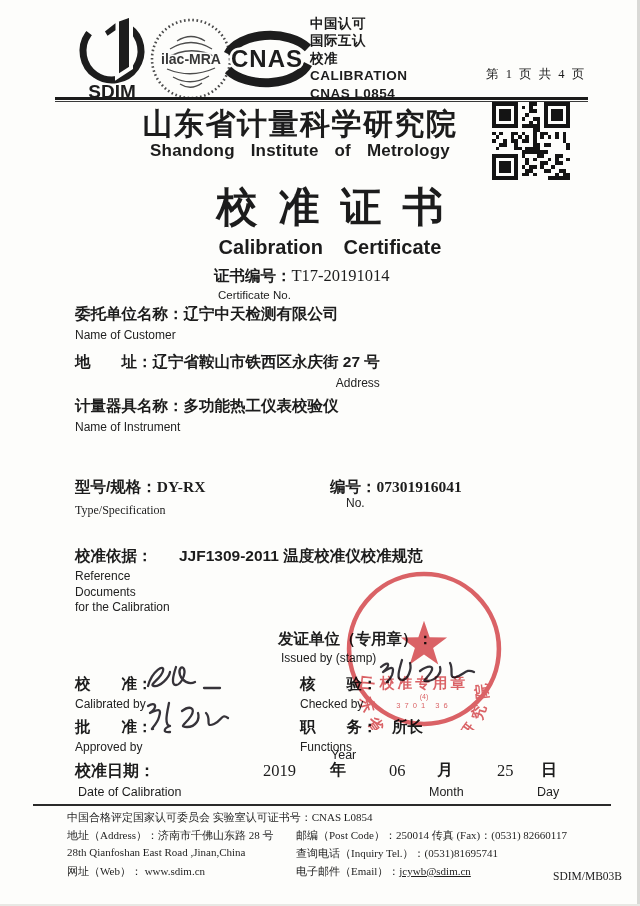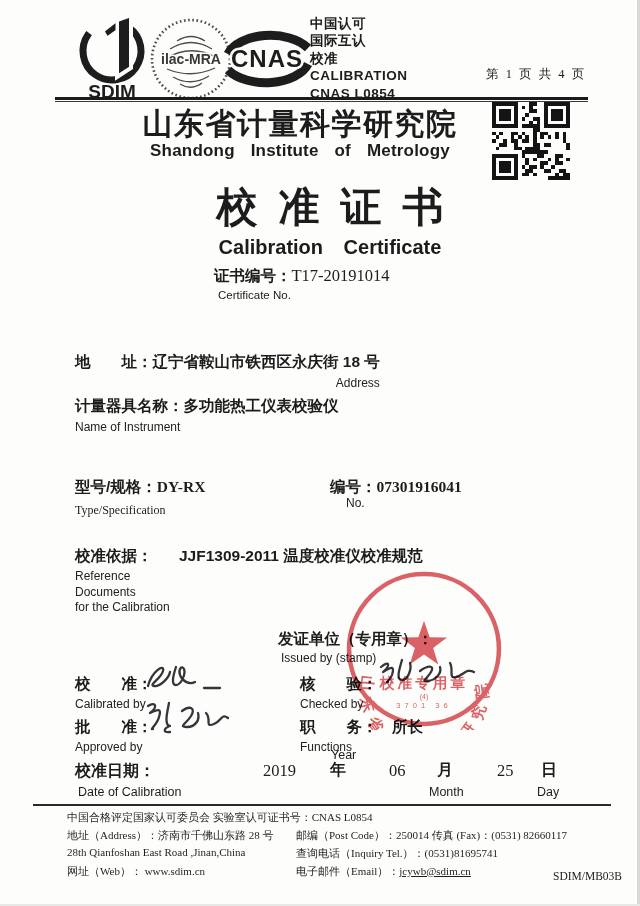--- a/index.html
+++ b/index.html
@@ -110,23 +110,27 @@
   </svg>
 
   <div class="abs title-zh">校准证书</div>
   <div class="abs title-en">Calibration Certificate</div>
 
   <div class="abs certno">
     <span class="lbl">证书编号：</span><span class="num">T17-20191014</span>
   </div>
   <div class="abs certno-en">Certificate No.</div>
 
+  <div class="abs" style="left:75px;top:304px;">
+    <span class="flabel">委托单位名称：</span><span class="fvalue">辽宁中天检测有限公司</span>
+    <div class="fen" style="margin-top:3px;">Name of Customer</div>
+  </div>
 
   <div class="abs" style="left:75px;top:352px;">
-    <span class="flabel">地　　址：</span><span class="fvalue">辽宁省鞍山市铁西区永庆街 18 号</span>
+    <span class="flabel">地　　址：</span><span class="fvalue">辽宁省鞍山市铁西区永庆街 27 号</span>
     <div class="fen" style="margin-top:3px;text-align:right;">Address</div>
   </div>
 
   <div class="abs" style="left:75px;top:396px;">
     <span class="flabel">计量器具名称：</span><span class="fvalue">多功能热工仪表校验仪</span>
     <div class="fen" style="margin-top:3px;">Name of Instrument</div>
   </div>
 
 
   <div class="abs" style="left:75px;top:477px;">

